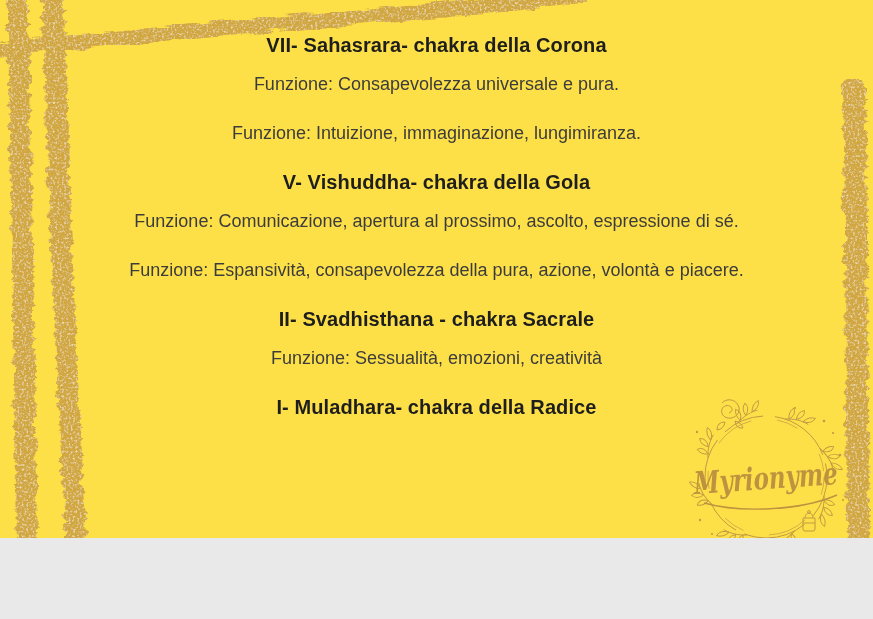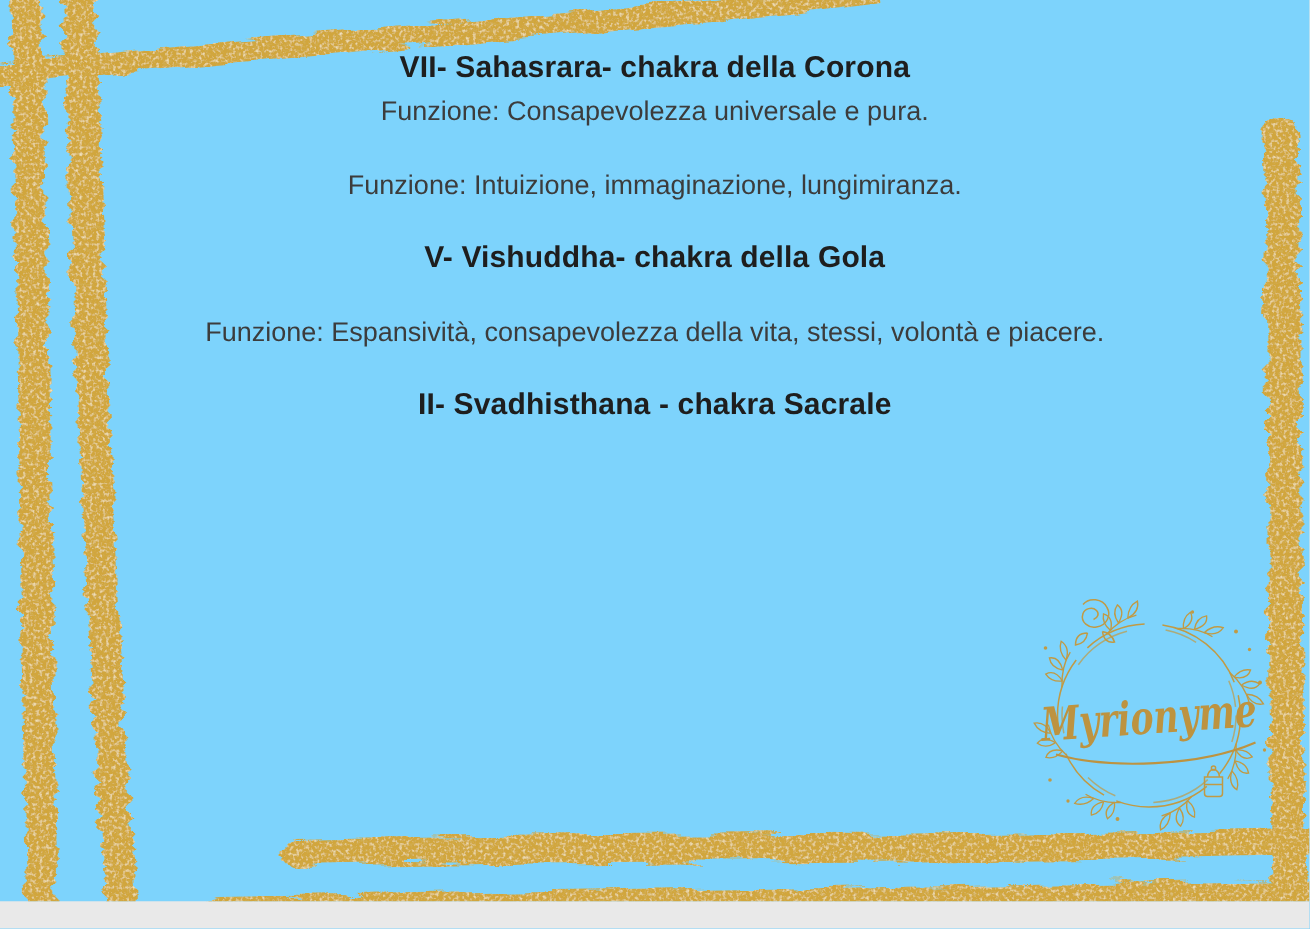--- a/index.html
+++ b/index.html
@@ -1,39 +1,39 @@
 <!DOCTYPE html>
 <html><head>
 <meta charset="utf-8">
 <style>
   html,body{margin:0;padding:0;background:#e9e9e9;}
   .page{
     position:relative;
-    width:873px;height:601px;
-    background:#7dd3fc;
+    width:873px;height:538px;
+    background:#fde047;
     overflow:hidden;
     font-family:"Liberation Sans", sans-serif;
     margin:0 auto;
   }
   .decor{position:absolute;inset:0;width:873px;height:619px;}
   .content{
     position:absolute;left:0;right:0;top:33px;
     text-align:center;
     z-index:2;
   }
   .chakra{margin:0 0 24px 0;}
   .chakra h2{
     margin:0;
     font-size:20px;line-height:25px;
     font-weight:700;
     color:#1e1e1e;
     letter-spacing:.1px;
   }
   .chakra p{
-    margin:4px;
+    margin:14px;
     font-size:18px;line-height:25px;
     font-weight:400;
     color:#3c3c3c;
   }
 </style>
 </head>
 <body>
 
 <div class="page">
 
@@ -129,30 +129,33 @@
         <h2>VII- Sahasrara- chakra della Corona</h2>
         <p>Funzione: Consapevolezza universale e pura.</p>
       </section>
 
       <section class="chakra">
         <p>Funzione: Intuizione, immaginazione, lungimiranza.</p>
       </section>
 
       <section class="chakra">
         <h2>V- Vishuddha- chakra della Gola</h2>
+        <p>Funzione: Comunicazione, apertura al prossimo, ascolto, espressione di sé.</p>
       </section>
 
       <section class="chakra">
       </section>
 
       <section class="chakra">
-        <p>Funzione: Espansività, consapevolezza della vita, stessi, volontà e piacere.</p>
+        <p>Funzione: Espansività, consapevolezza della pura, azione, volontà e piacere.</p>
       </section>
 
       <section class="chakra">
         <h2>II- Svadhisthana - chakra Sacrale</h2>
+        <p>Funzione: Sessualità, emozioni, creatività</p>
       </section>
 
       <section class="chakra">
+        <h2>I- Muladhara- chakra della Radice</h2>
       </section>
     </main>
 
 </div>
 
 </body></html>

